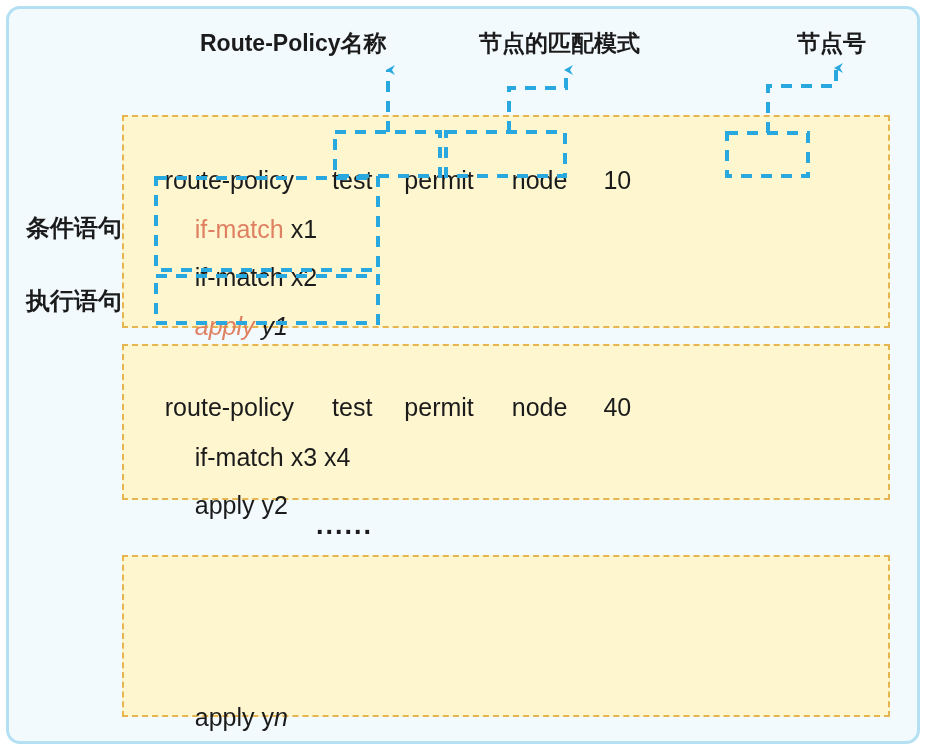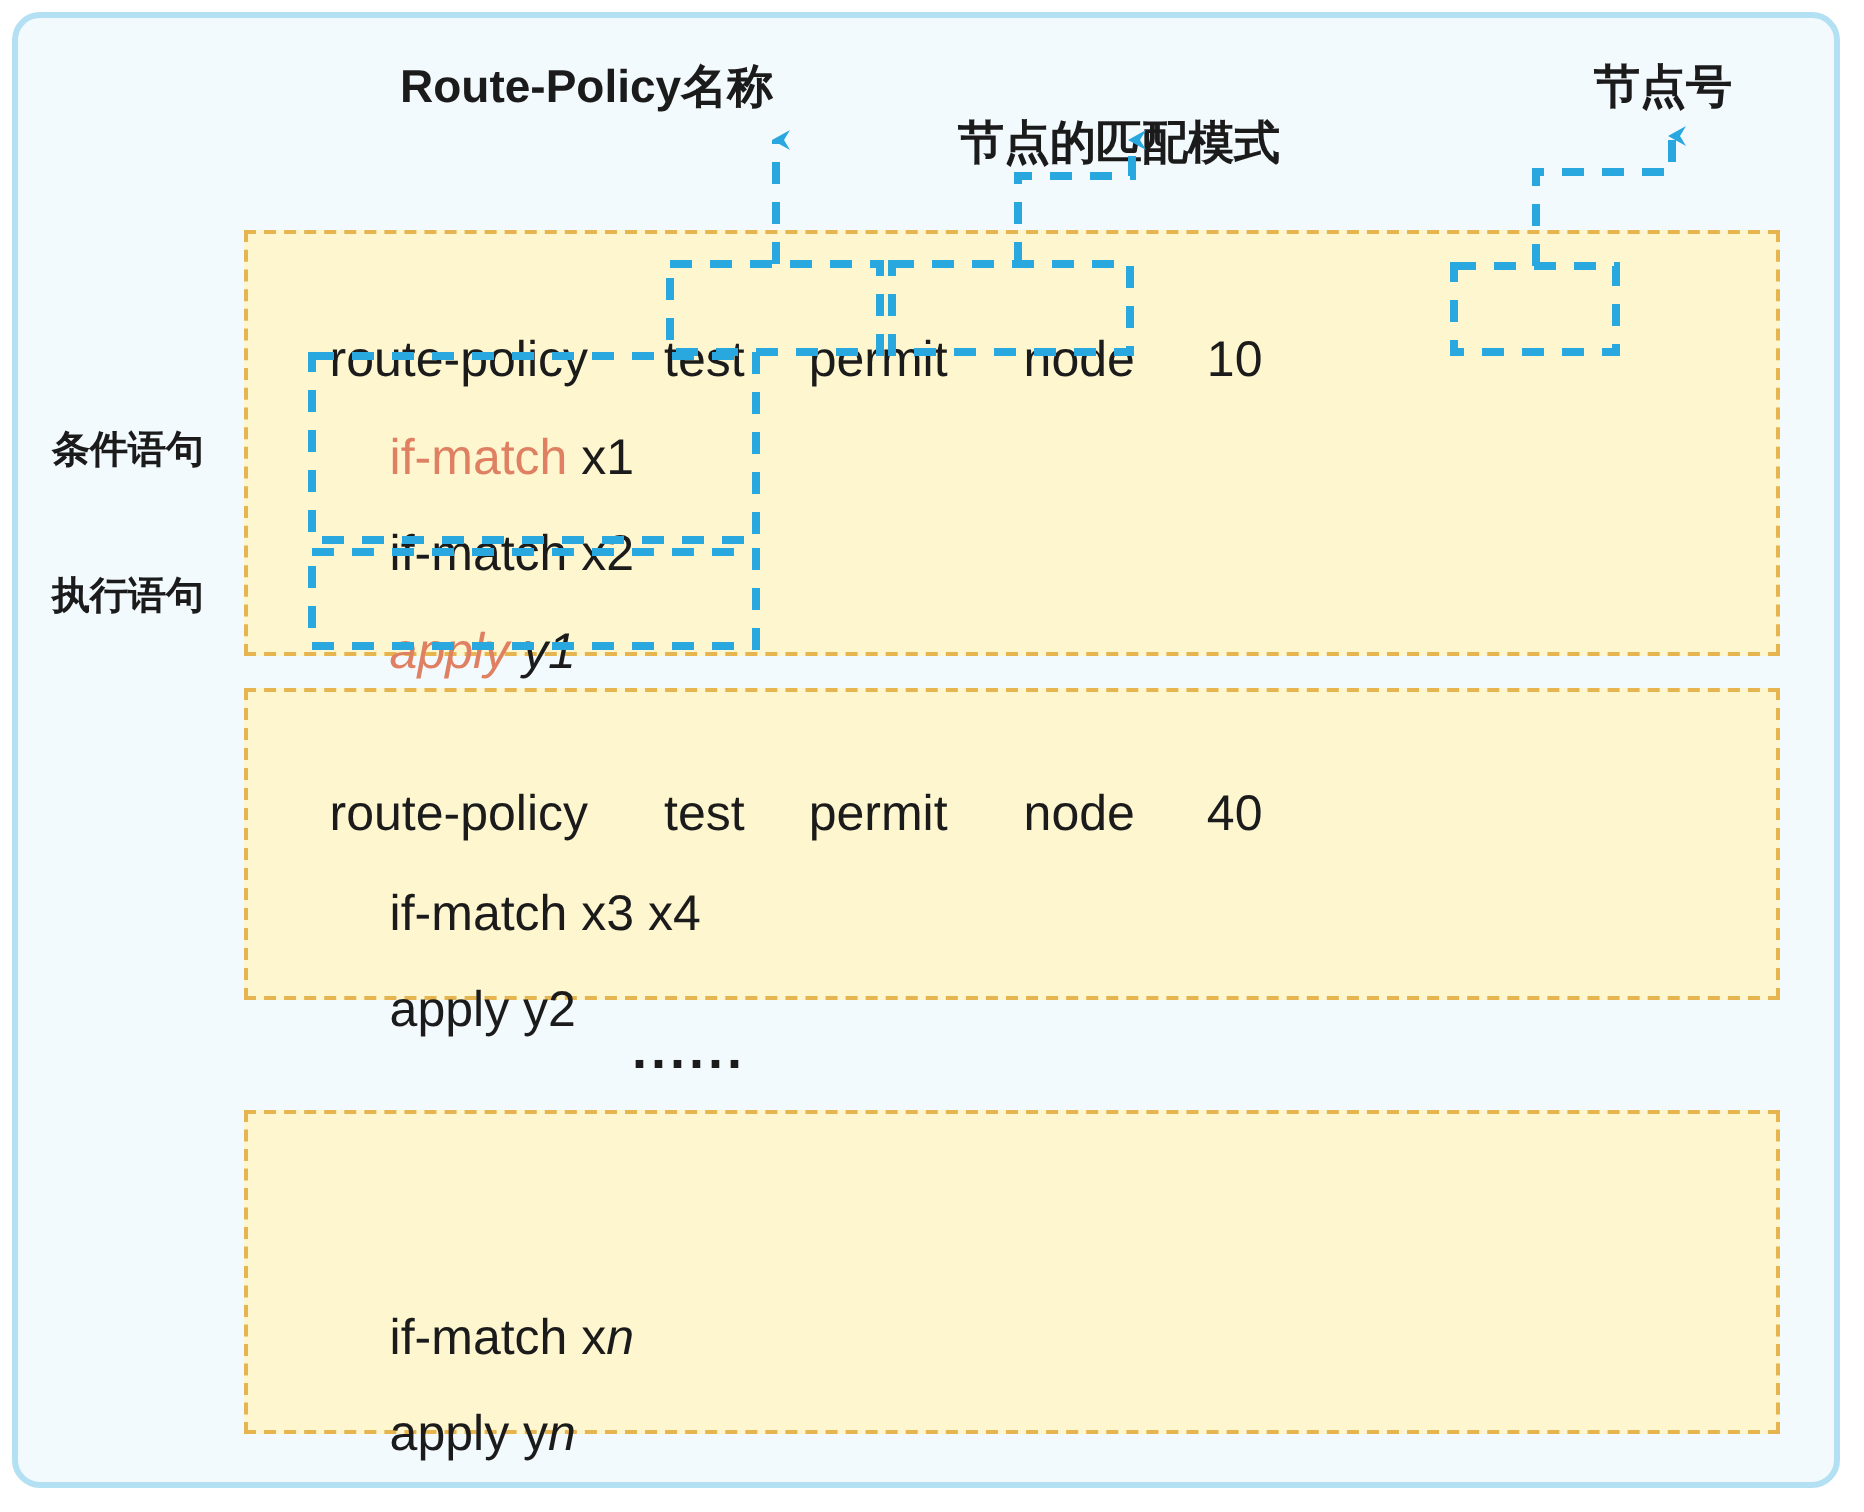--- a/index.html
+++ b/index.html
@@ -47,28 +47,28 @@
   
   .hdr-label {
     position: absolute;
     font-weight: bold;
     font-size: 23px;
     color: #1b1b1b;
     white-space: nowrap;
     letter-spacing: 0px;
   }
   .hdr-label.l1 { left: 200px; top: 28px; }
-  .hdr-label.l2 { left: 479px; top: 28px; margin-top: 28px; }
+  .hdr-label.l2 { left: 479px; top: 28px; }
   .hdr-label.l3 { left: 779px; top: 28px; margin-left: 18px; }
 
   
   .side-label {
     position: absolute;
     font-weight: bold;
-    font-size: 19px;
+    font-size: 24px;
     color: #1b1b1b;
     white-space: nowrap;
   }
   .side-label.s1 { left: 26px; top: 212px; }
   .side-label.s2 { left: 26px; top: 285px; }
 
   
   .node-block {
     position: absolute;
     left: 122px;
@@ -148,23 +148,20 @@
     <span>if-match</span><span> </span><span>x3 x4</span>
   </div>
 
   <div class="cmd-line" style="left:167px; top:468px;text-align:right;">
     <span>apply</span><span> </span><span>y2</span>
   </div>
 
   <div class="dots">......</div>
 
 
-  <div class="cmd-line" style="left:167px; top:632px;">
-    <span>if-match</span><span> </span><span>x</span><span class="tok-ital">n</span>
-  </div>
 
   <div class="cmd-line" style="left:167px; top:680px;">
     <span>apply</span><span> </span><span>y</span><span class="tok-ital">n</span>
   </div>
 
   <svg class="overlay" viewBox="0 0 932 756">
     <defs>
       <marker id="arrowUp" markerWidth="10" markerHeight="10" refX="5" refY="2" orient="auto-start-reverse" markerUnits="userSpaceOnUse">
         <path d="M0,9 L5,0 L10,9 L5,6 Z" fill="#29a8e0"></path>
       </marker>

